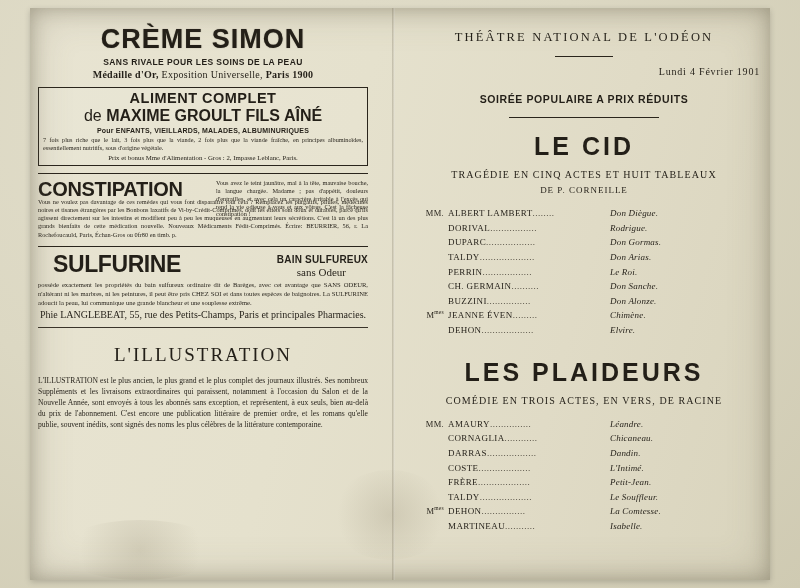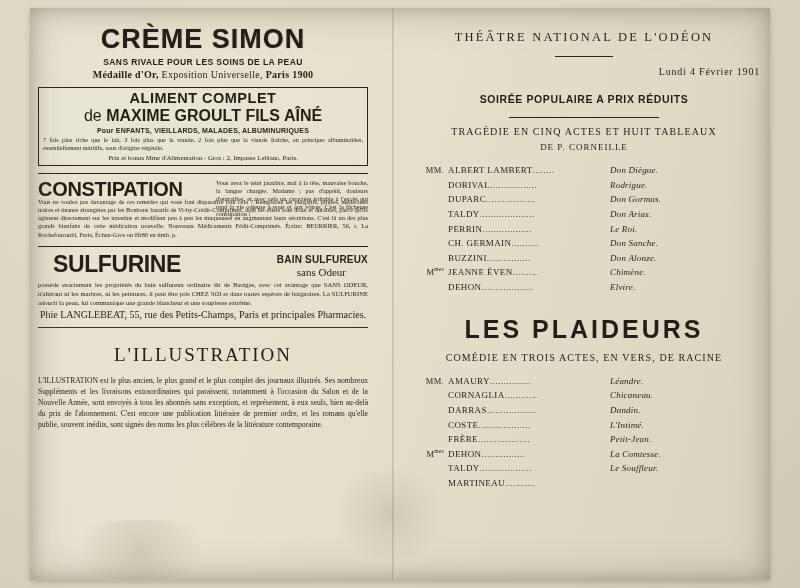--- a/index.html
+++ b/index.html
@@ -216,20 +216,21 @@
 
   <div class="col right">
 
     <div class="theatre">THÉÂTRE NATIONAL DE L'ODÉON</div>
     <div class="hr-short"></div>
     <div class="date">Lundi 4 Février 1901</div>
     <div class="soiree">SOIRÉE POPULAIRE A PRIX RÉDUITS</div>
     <div class="hr-short2"></div>
 
     <div>
+      <div class="play-title">LE CID</div>
       <div class="play-sub">TRAGÉDIE EN CINQ ACTES ET HUIT TABLEAUX</div>
       <div class="play-auth">DE P. CORNEILLE</div>
       <div class="cast">
         <div class="cast-row">
           <div class="cast-pre">MM.</div>
           <div class="cast-name"><span>ALBERT LAMBERT</span><span class="dots">........</span></div>
           <div class="cast-role">Don Diègue.</div>
         </div>
         <div class="cast-row">
           <div class="cast-pre"></div>
@@ -297,32 +298,33 @@
           <div class="cast-pre"></div>
           <div class="cast-name"><span>COSTE</span><span class="dots">...................</span></div>
           <div class="cast-role">L'Intimé.</div>
         </div>
         <div class="cast-row">
           <div class="cast-pre"></div>
           <div class="cast-name"><span>FRÈRE</span><span class="dots">...................</span></div>
           <div class="cast-role">Petit-Jean.</div>
         </div>
         <div class="cast-row">
+          <div class="cast-pre"></div>
+          <div class="cast-name"><span>TALDY</span><span class="dots">...................</span></div>
+          <div class="cast-role">Le Souffleur.</div>
+        </div>
+        <div class="cast-row">
           <div class="cast-pre">M<sup>mes</sup></div>
           <div class="cast-name"><span>DEHON</span><span class="dots">................</span></div>
           <div class="cast-role">La Comtesse.</div>
         </div>
         <div class="cast-row">
           <div class="cast-pre"></div>
-          <div class="cast-name"><span>TALDY</span><span class="dots">...................</span></div>
-          <div class="cast-role">Le Souffleur.</div>
-        </div>
-        <div class="cast-row">
-          <div class="cast-pre"></div>
           <div class="cast-name"><span>MARTINEAU</span><span class="dots">...........</span></div>
+          <div class="cast-role">Isabelle.</div>
         </div>
       </div>
     </div>
   </div>
 
   <div class="edge"></div>
   <div class="smudge" style="left:330px;top:470px;width:120px;height:90px;"></div>
   <div class="smudge" style="left:60px;top:520px;width:160px;height:60px;"></div>
 </div>
 

